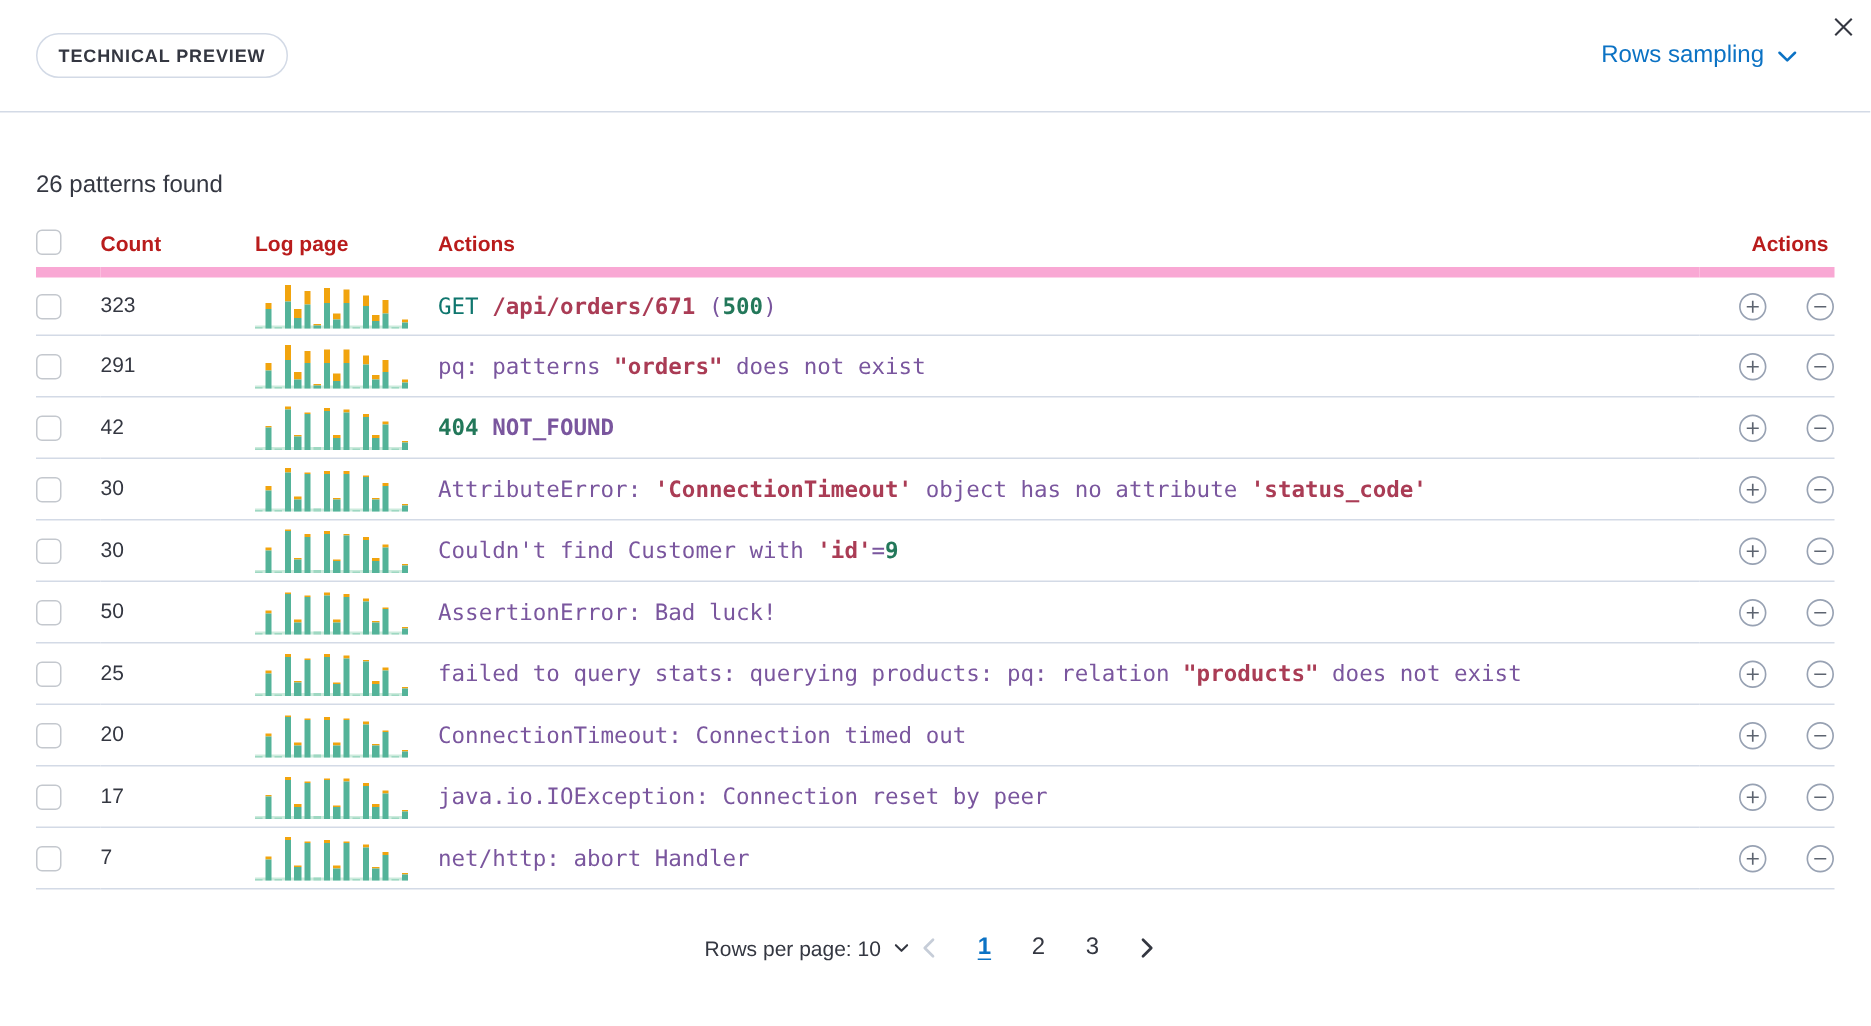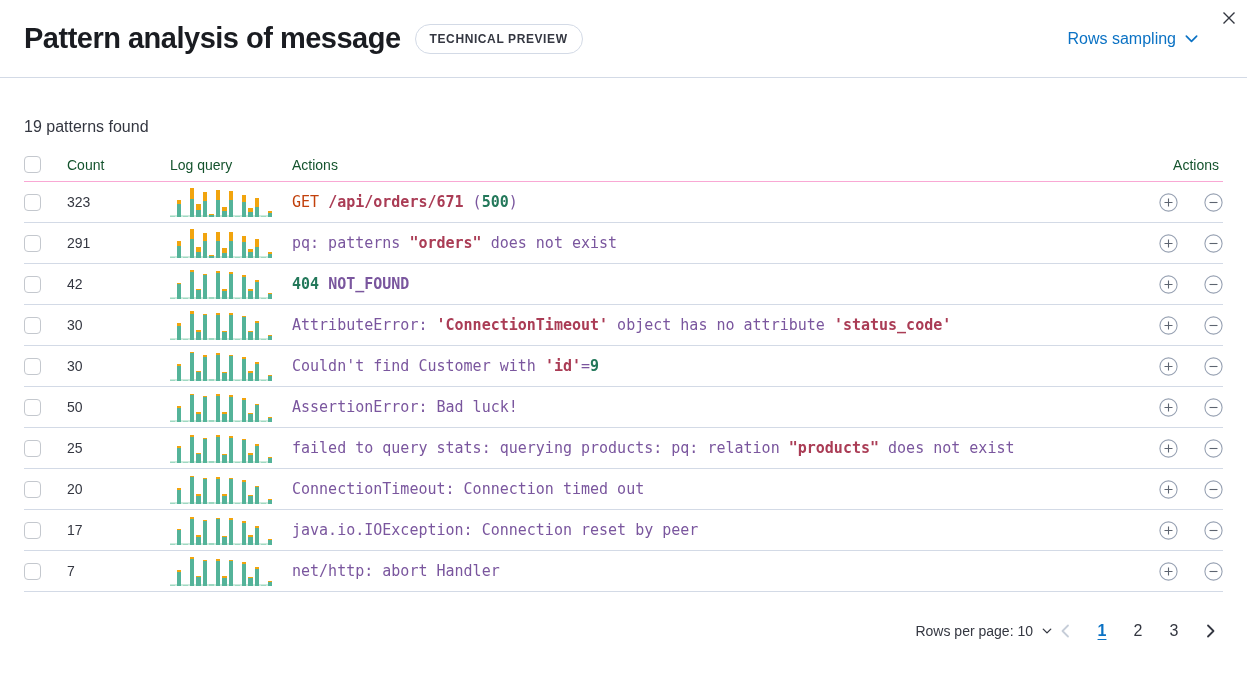--- a/index.html
+++ b/index.html
@@ -14,21 +14,21 @@
   .page-title { font-size:29px; font-weight:700; color:#1a1c21; letter-spacing:-0.5px; }
   .tech-badge { display:inline-block; border:1px solid #d3dae6; border-radius:24px; padding:7px 14px; font-size:12px; font-weight:700; letter-spacing:0.05em; color:#343741; background:#fff; }
   .sampling-btn { display:flex; align-items:center; gap:8px; background:none; border:none; cursor:pointer; color:#0b72c4; font-size:16px; font-family:inherit; }
   .header-divider { border:none; border-top:1px solid #d3dae6; width:100%; }
 
   
   .content { padding:40px 24px 0 24px; }
   .patterns-found { font-size:16px; color:#343741; margin-bottom:14px; }
 
   table.patterns { width:100%; border-collapse:collapse; }
-  thead th { text-align:left; font-size:14px; font-weight:400; color:#14532d; padding:6px 8px 8px 0; border-bottom:1px solid #f9a8d4; vertical-align:middle; }
+  thead th { text-align:left; font-size:14px; font-weight:700; color:#b91c1c; padding:6px 8px 8px 0; border-bottom:7px solid #f9a8d4; vertical-align:middle; }
   th.col-actions { text-align:right; padding-right:4px; }
   tbody td { border-bottom:1px solid #d3dae6; padding:4px 8px 4px 0; height:41px; vertical-align:middle; }
   .col-check { width:43px; }
   .col-count { width:103px; }
   .col-lograte { width:122px; }
   .col-actions { width:90px; }
 
   .checkbox { width:17px; height:17px; border:1px solid #c4c8ce; border-radius:4px; background:#fff; cursor:pointer; }
   .count-val { font-size:14px; color:#343741; }
 
@@ -39,65 +39,64 @@
   .spark .seg.green { background:#54b399; }
   .spark .seg.green.light { background:#9ed8c2; }
   .spark .seg.orange { background:#f1a40e; }
 
   .example { font-family:"DejaVu Sans Mono", monospace; font-size:15px; white-space:nowrap; }
 
   .actions-cell { text-align:right; white-space:nowrap; padding-right:0; }
   .action-btn { background:none; border:none; cursor:pointer; padding:0; margin-left:22px; color:#6e7580; display:inline-flex; align-items:center; vertical-align:middle; }
 
   
-  .table-footer { display:flex; align-items:center; justify-content:flex-end; padding:26px 24px 0 24px; }
+  .table-footer { display:flex; align-items:center; justify-content:center; padding:26px 24px 0 24px; }
   .rows-per-page { display:flex; align-items:center; gap:8px; background:none; border:none; cursor:pointer; font-family:inherit; font-size:14px; color:#343741; }
   .pagination { display:flex; align-items:center; gap:10px; }
   .page-btn { background:none; border:none; cursor:pointer; font-family:inherit; font-size:16px; color:#343741; min-width:26px; height:26px; display:inline-flex; align-items:center; justify-content:center; }
   .page-btn.active { color:#0b72c4; font-weight:700; text-decoration:underline; text-underline-offset:3px; }
   .page-btn.nav { color:#343741; }
   .page-btn.nav.disabled { color:#c6cdd8; cursor:default; }
 </style>
 </head>
 <body>
 
 <div class="flyout">
 
   <button class="close-btn" aria-label="close">
     <svg width="16" height="16" viewBox="0 0 16 16">
         <path d="M2.5 2.5 L13.5 13.5 M13.5 2.5 L2.5 13.5" stroke="currentColor" stroke-width="1.4" fill="none"></path>
       </svg>
   </button>
 
   <div class="flyout-header">
     <div class="title-wrap">
-      <h1 class="page-title">Pattern analysis of message</h1>
       <span class="tech-badge">TECHNICAL PREVIEW</span>
     </div>
     <button class="sampling-btn">
       <span>Rows sampling</span>
       <svg width="15" height="15" viewBox="0 0 16 16">
           <path d="M2.5 5.5 L8 11 L13.5 5.5" stroke="currentColor" stroke-width="1.8" fill="none" stroke-linecap="round" stroke-linejoin="round"></path>
         </svg>
     </button>
   </div>
 
   <hr class="header-divider">
 
   <div class="content">
-    <div class="patterns-found">19 patterns found</div>
+    <div class="patterns-found">26 patterns found</div>
 
     <table class="patterns">
       <thead>
         <tr>
           <th class="col-check">
               <div class="checkbox"></div>
             </th>
           <th class="col-count">Count</th>
-          <th class="col-lograte">Log query</th>
+          <th class="col-lograte">Log page</th>
           <th class="col-examples">Actions</th>
           <th class="col-actions">Actions</th>
         </tr>
       </thead>
       <tbody>
   <tr>
     <td class="col-check">
               <div class="checkbox"></div>
             </td>
     <td class="col-count"><span class="count-val">323</span></td>
@@ -159,21 +158,21 @@
                 </div>
                 <div class="bar">
                   <div class="seg green light" style="height: 1.2px;"></div>
                 </div>
                 <div class="bar">
                   <div class="seg orange" style="height: 2.4px;"></div>
                   <div class="seg green" style="height: 3.6px;"></div>
                 </div>
               </div>
     </td>
-    <td class="col-examples"><code class="example"><span style="color: #c2410c;">GET </span><span style="color: rgb(170, 60, 85); font-weight: 700;">/api/orders/671</span><span style="color: rgb(122, 86, 158);"> (</span><span style="color: rgb(35, 120, 90); font-weight: 700;">500</span><span style="color: rgb(122, 86, 158);">)</span></code></td>
+    <td class="col-examples"><code class="example"><span style="color: #0f766e;">GET </span><span style="color: rgb(170, 60, 85); font-weight: 700;">/api/orders/671</span><span style="color: rgb(122, 86, 158);"> (</span><span style="color: rgb(35, 120, 90); font-weight: 700;">500</span><span style="color: rgb(122, 86, 158);">)</span></code></td>
     <td class="actions-cell">
       <button class="action-btn" aria-label="filter for pattern">
         <svg width="19" height="19" viewBox="0 0 19 19">
                   <circle cx="9.5" cy="9.5" r="8.6" stroke="#98a2b3" stroke-width="1.1" fill="none"></circle>
                   <path d="M9.5 5.5 V13.5 M5.5 9.5 H13.5" stroke="#5d6470" stroke-width="1.1" fill="none"></path>
                 </svg>
       </button>
       <button class="action-btn" aria-label="filter out pattern">
         <svg width="19" height="19" viewBox="0 0 19 19">
                   <circle cx="9.5" cy="9.5" r="8.6" stroke="#98a2b3" stroke-width="1.1" fill="none"></circle>

